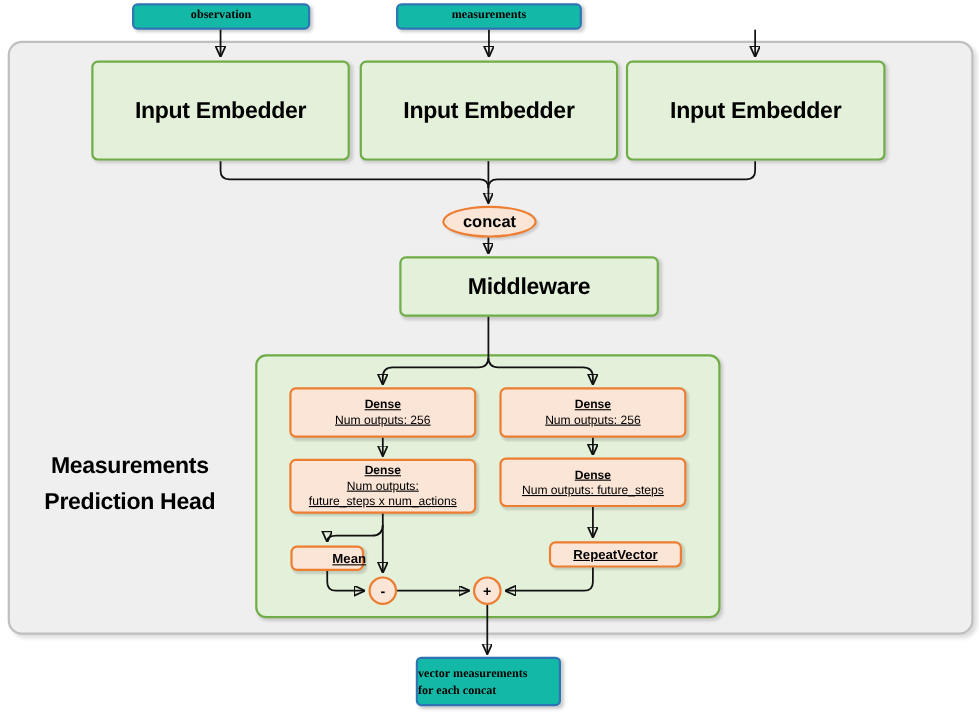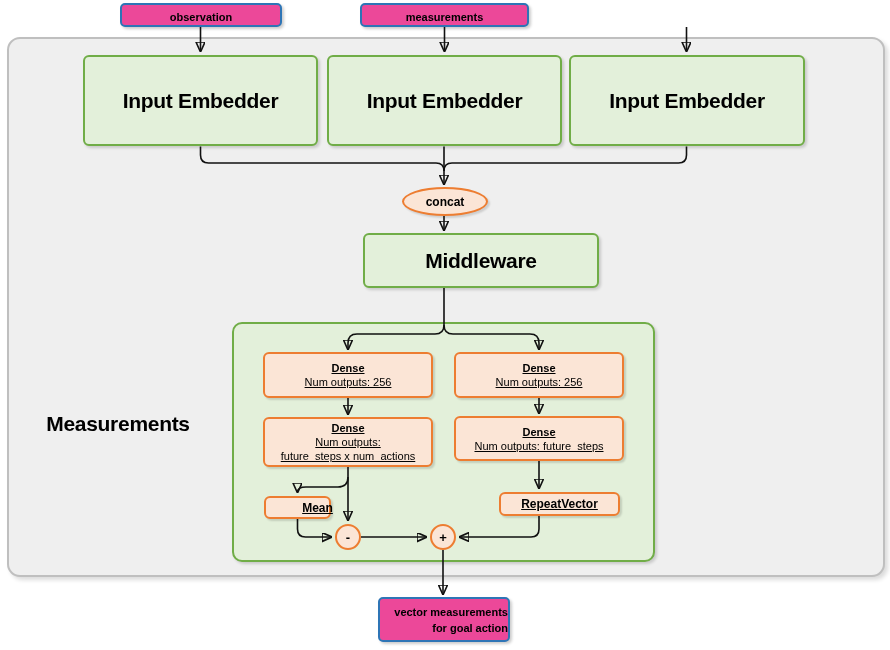--- a/index.html
+++ b/index.html
@@ -9,24 +9,25 @@
   }
   .abs{position:absolute;box-sizing:border-box;}
   
   .outer-panel{
     left:7px;top:37px;width:878px;height:540px;
     background:#EFEFEF;border:2px solid #BFBFBF;border-radius:13px;
     box-shadow:3px 3px 4px rgba(0,0,0,0.14);
   }
   
   .blue-box{
-    background:#ec4899;border:2.5px solid #2E75B6;border-radius:5px;
-    display:flex;align-items:flex-end;justify-content:center;text-align:center;
+    background:#14b8a6;border:2.5px solid #2E75B6;border-radius:5px;
+    display:flex;align-items:flex-start;justify-content:center;text-align:center;
     font-weight:bold;font-size:11px;line-height:16px;
     box-shadow:2px 2px 3px rgba(0,0,0,0.20);
+    font-family:Liberation Serif, serif;
   }
   
   .green-box{
     background:#E3F0DA;border:2.5px solid #70AD47;border-radius:6px;
     display:flex;align-items:center;justify-content:center;
     font-weight:bold;font-size:21px;letter-spacing:-0.3px;
     box-shadow:2px 2px 3px rgba(0,0,0,0.16);
   }
   .green-panel{
     left:232px;top:322px;width:423px;height:240px;
@@ -38,21 +39,21 @@
     background:#FBE5D6;border:2.5px solid #ED7D31;border-radius:6px;
     display:flex;flex-direction:column;align-items:center;justify-content:center;
     text-align:center;box-shadow:2px 2px 2px rgba(0,0,0,0.14);text-decoration:underline;
   }
   .o-title{font-weight:bold;font-size:11px;line-height:14px;}
   .o-sub{font-size:11px;line-height:14px;}
   .o-bold12{font-weight:bold;font-size:12px;line-height:14px;}
   .ellipse{
     background:#FBE5D6;border:2.5px solid #ED7D31;border-radius:50%;
     display:flex;align-items:center;justify-content:center;
-    font-weight:bold;font-size:12px;box-shadow:2px 2px 2px rgba(0,0,0,0.14);
+    font-weight:bold;font-size:15px;box-shadow:2px 2px 2px rgba(0,0,0,0.14);
   }
   .node-circle{
     background:#FBE5D6;border:2.5px solid #ED7D31;border-radius:50%;
     display:flex;align-items:center;justify-content:center;
     font-weight:bold;font-size:13px;line-height:13px;
   }
   .head-title{
     left:12px;top:407px;width:212px;text-align:center;
     font-weight:bold;font-size:21px;line-height:33px;letter-spacing:-0.3px;
   }
@@ -88,20 +89,21 @@
   </div>
 
   <div class="abs green-box" style="left:327px;top:233px;width:236px;height:55px;margin-left:36px;">
     <span>Middleware</span>
   </div>
 
   <div class="abs green-panel"></div>
 
   <div class="abs head-title">
     <div>Measurements</div>
+    <div>Prediction Head</div>
   </div>
 
   <div class="abs orange-box" style="left:263px;top:352px;width:170px;height:46px;">
     <span class="o-title">Dense</span>
     <span class="o-sub">Num outputs: 256</span>
   </div>
   <div class="abs orange-box" style="left:263px;top:417px;width:170px;height:50px;">
     <span class="o-title">Dense</span>
     <span class="o-sub">Num outputs:</span>
     <span class="o-sub">future_steps x num_actions</span>
@@ -125,21 +127,21 @@
 
   <div class="abs node-circle" style="left:335px;top:524px;width:26px;height:26px;">
     <span>-</span>
   </div>
   <div class="abs node-circle" style="left:430px;top:524px;width:26px;height:26px;">
     <span>+</span>
   </div>
 
   <div class="abs blue-box" style="left:378px;top:597px;width:132px;height:45px;flex-direction:column;">
     <span>vector measurements</span>
-    <span>for goal action</span>
+    <span>for each concat</span>
   </div>
 
   <svg class="wires" viewBox="0 0 890 650">
     <defs>
       <marker id="ah" markerUnits="userSpaceOnUse" markerWidth="10" markerHeight="10" refX="9" refY="4.5" orient="auto">
         <path d="M0,0 L10,4.5 L0,9 Z" fill="#111111" stroke="none"></path>
       </marker>
     </defs>
     <path d="M200.5,27 L200.5,51" marker-end="url(#ah)"></path>
     <path d="M444.5,27 L444.5,51" marker-end="url(#ah)"></path>

